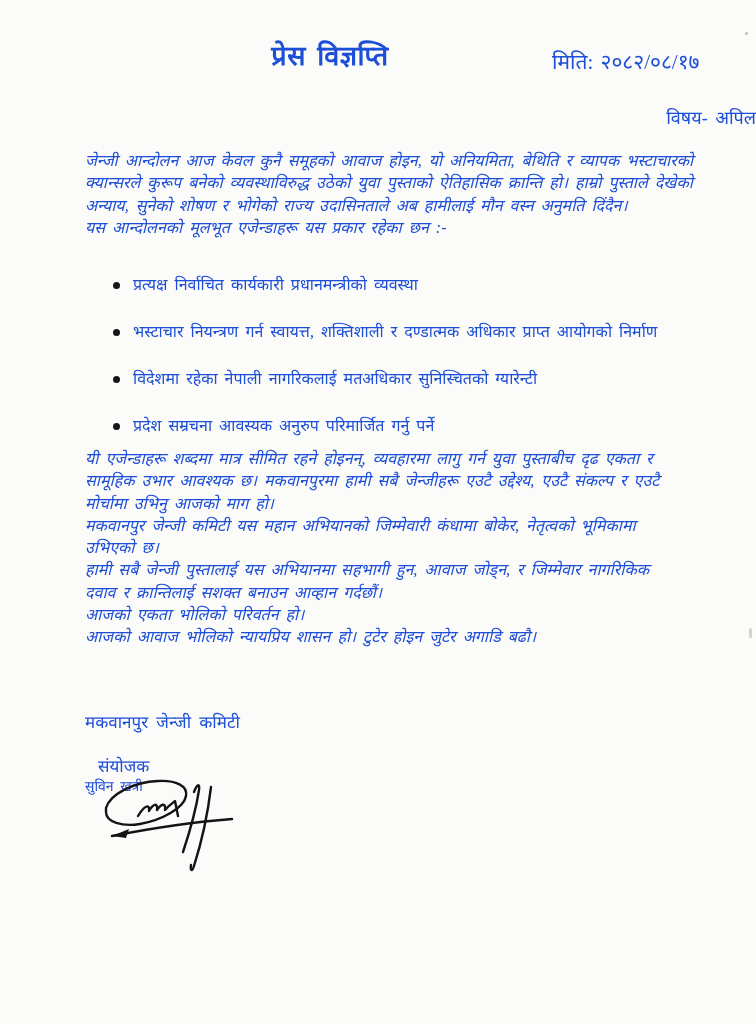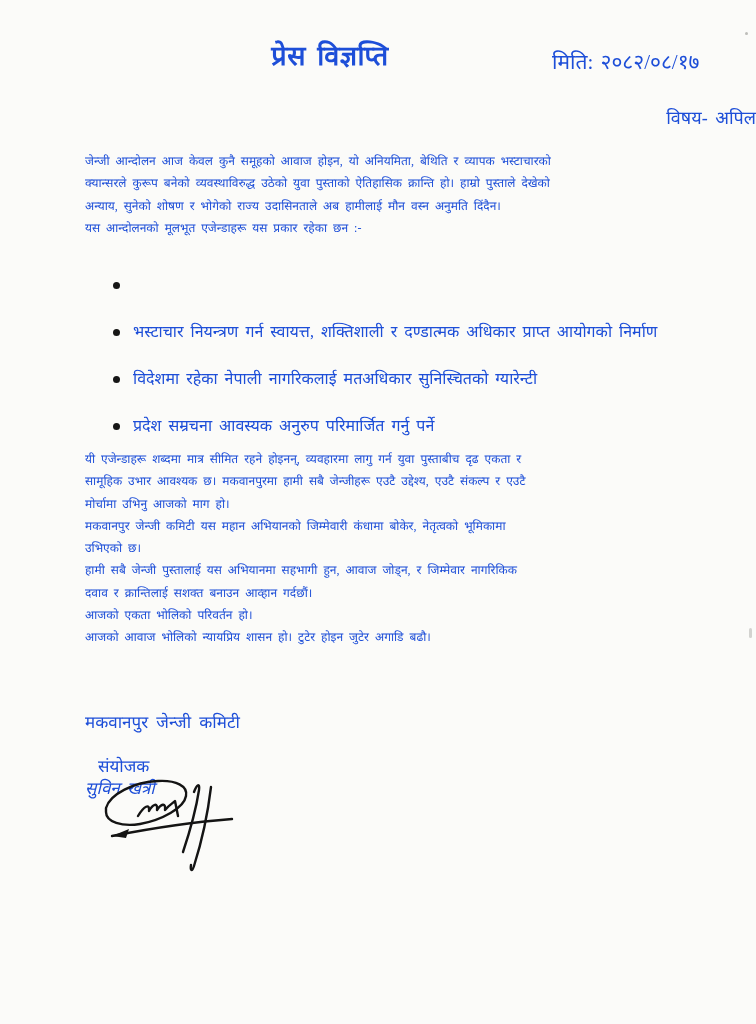--- a/index.html
+++ b/index.html
@@ -22,40 +22,40 @@
     font-size:21px;word-spacing:2px;
   }
   .subject{
     position:absolute;left:0;top:105px;width:756px;
     text-align:right;font-size:18px;word-spacing:3px;
   }
   .textcol{position:absolute;left:85px;width:632px;}
   .intro{top:150px;}
   .closing{top:448px;}
   .line{
-    font-size:12px;line-height:22.3px;
-    word-spacing:3px;white-space:nowrap;
+    font-size:16px;line-height:22.3px;
+    word-spacing:3px;white-space:nowrap;font-style:italic;
   }
   .bullets{
     position:absolute;left:85px;top:274px;width:632px;
     margin:0;padding:0;list-style:none;
   }
   .bullets li{display:flex;align-items:flex-start;height:22px;}
   .bullets li + li{margin-top:25px;}
   .dot{
     flex:0 0 auto;width:7px;height:7px;border-radius:50%;
     background:#161616;margin:8px 13px 0 28px;
   }
   .btext{font-size:16px;line-height:22px;word-spacing:3px;white-space:nowrap;}
   .committee{
     position:absolute;left:85px;top:710px;
     font-size:17px;word-spacing:4px;
   }
   .role{position:absolute;left:98px;top:754px;font-size:17px;}
-  .name{position:absolute;left:85px;top:776px;font-size:17px;word-spacing:3px;font-style:italic;}
+  .name{position:absolute;left:85px;top:776px;font-size:14px;word-spacing:3px;}
   .signature{position:absolute;left:100px;top:774px;}
   .speck{position:absolute;border-radius:50%;background:#8a8a85;}
   .speck.s1{left:745px;top:32px;width:3px;height:3px;opacity:.55;}
   .speck.s2{left:749px;top:628px;width:3px;height:10px;border-radius:2px;opacity:.35;}
 </style>
 </head>
 <body>
 
 <div class="page">
 
@@ -68,20 +68,21 @@
   <div class="textcol intro">
       <div class="line">जेन्जी आन्दोलन आज केवल कुनै समूहको आवाज होइन, यो अनियमिता, बेथिति र व्यापक भस्टाचारको</div>
       <div class="line">क्यान्सरले कुरूप बनेको व्यवस्थाविरुद्ध उठेको युवा पुस्ताको ऐतिहासिक क्रान्ति हो। हाम्रो पुस्ताले देखेको</div>
       <div class="line">अन्याय, सुनेको शोषण र भोगेको राज्य उदासिनताले अब हामीलाई मौन वस्न अनुमति दिंदैन।</div>
       <div class="line">यस आन्दोलनको मूलभूत एजेन्डाहरू यस प्रकार रहेका छन :-</div>
     </div>
 
   <ul class="bullets">
       <li>
         <span class="dot"></span>
+        <span class="btext">प्रत्यक्ष निर्वाचित कार्यकारी प्रधानमन्त्रीको व्यवस्था</span>
       </li>
       <li>
         <span class="dot"></span>
         <span class="btext">भस्टाचार नियन्त्रण गर्न स्वायत्त, शक्तिशाली र दण्डात्मक अधिकार प्राप्त आयोगको निर्माण</span>
       </li>
       <li>
         <span class="dot"></span>
         <span class="btext">विदेशमा रहेका नेपाली नागरिकलाई मतअधिकार सुनिस्चितको ग्यारेन्टी</span>
       </li>
       <li>

